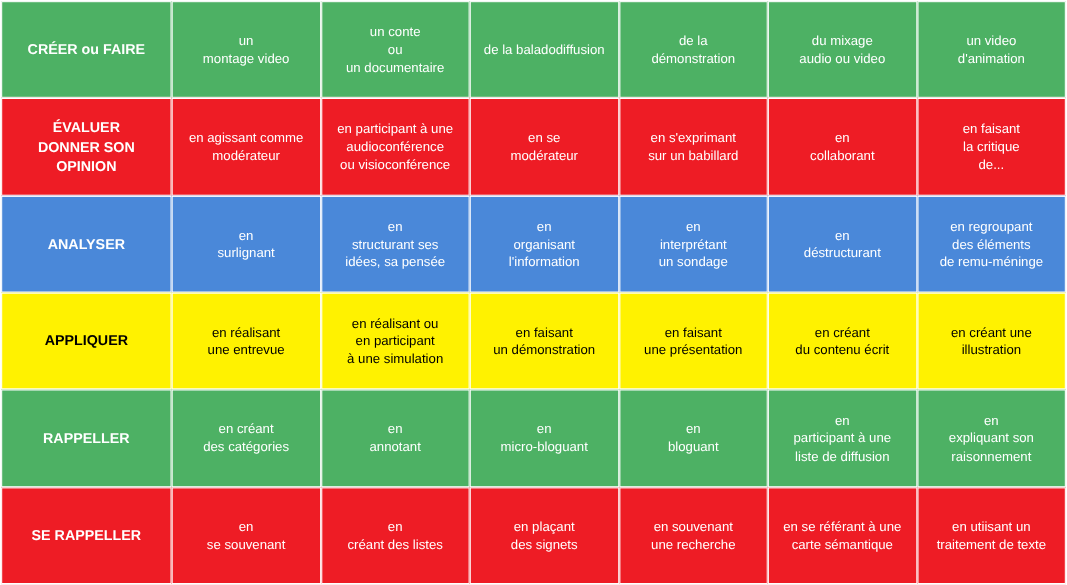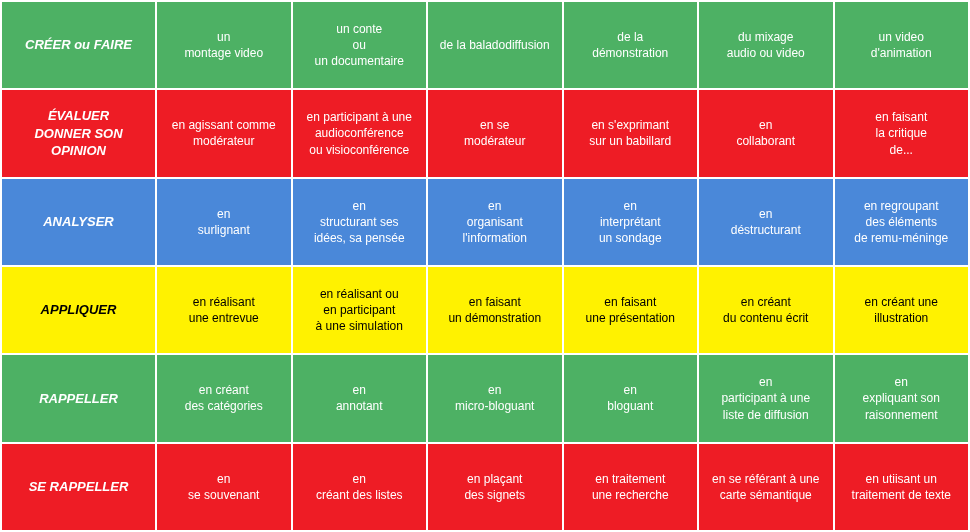--- a/index.html
+++ b/index.html
@@ -16,21 +16,21 @@
     display: flex;
     align-items: center;
     justify-content: center;
     text-align: center;
     padding: 6px 8px;
     border: 1px solid #fff;
     color: #fff;
     line-height: 1.35;
     white-space: pre-line;
   }
-  .rowlabel { font-weight: bold; font-size: 13px; font-style: italic; }
+  .rowlabel { font-weight: bold; font-size: 13px; }
   .green  { background: #4db164; }
   .red    { background: #ee1c25; }
   .blue   { background: #4a88d9; }
   .yellow { background: #fff200; color: #000; }
 </style>
 </head>
 <body>
 
 <div class="grid">
 
@@ -115,20 +115,20 @@
 expliquant son
 raisonnement</div>
 
   <div class="cell rowlabel red">SE RAPPELLER</div>
   <div class="cell red">en
 se souvenant</div>
   <div class="cell red">en
 créant des listes</div>
   <div class="cell red">en plaçant
 des signets</div>
-  <div class="cell red">en traitement
+  <div class="cell red">en souvenant
 une recherche</div>
   <div class="cell red">en se référant à une
 carte sémantique</div>
   <div class="cell red">en utiisant un
 traitement de texte</div>
 
 </div>
 
 </body></html>

